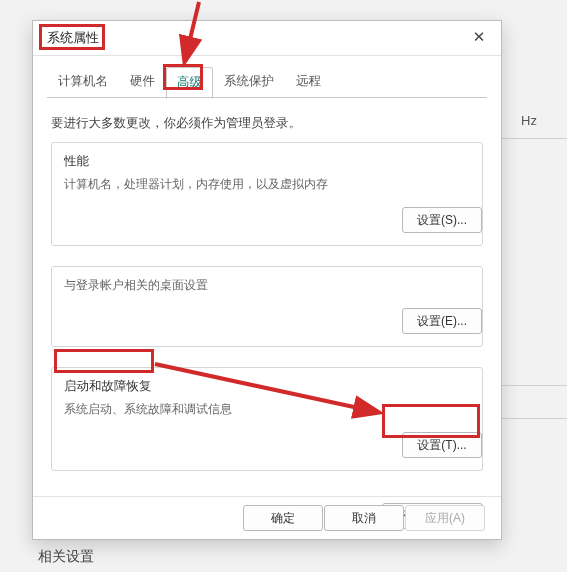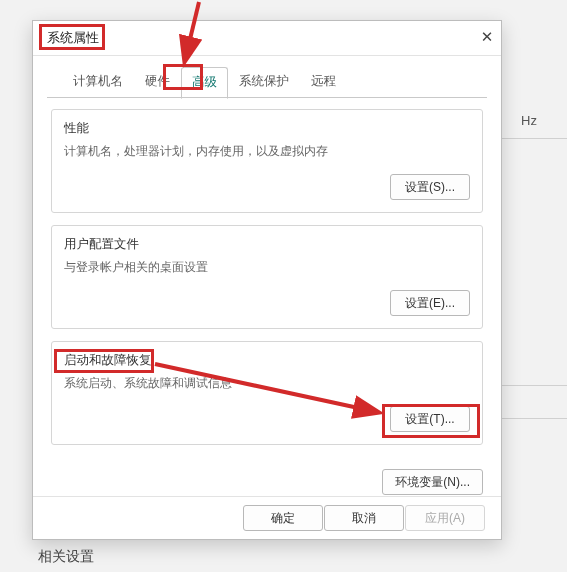--- a/index.html
+++ b/index.html
@@ -58,41 +58,41 @@
     border: 1px solid #bcbcbc;
     box-shadow: 0 6px 18px rgba(0,0,0,.18);
     box-sizing: border-box;
   }
 
   .titlebar {
     display: flex;
     align-items: center;
     justify-content: space-between;
     height: 34px;
-    padding: 0 4px 0 14px;
+    padding: 0 12px 0 14px;
     border-bottom: 1px solid #e3e3e3;
   }
   .titlebar .title {
     font-size: 13px;
     color: #222;
   }
   .close {
     width: 20px;
     height: 20px;
     line-height: 18px;
     text-align: center;
     color: #444;
     font-size: 15px;
     cursor: pointer;
   }
 
   .tabs {
     display: flex;
     gap: 0;
-    padding: 10px 14px 0 29px;
+    padding: 10px 14px 0 14px;
     font-size: 12.5px;
     color: #555;
   }
   .tab {
     padding: 6px 10px 7px 10px;
     border: 1px solid transparent;
     border-bottom: none;
     cursor: pointer;
   }
   .tab.active {
@@ -117,22 +117,22 @@
 
   .notice {
     font-size: 12.5px;
     color: #444;
     margin: 6px 0 10px 0;
   }
 
   .group {
     border: 1px solid #d6d6d6;
     border-radius: 3px;
-    padding: 10px 12px 12px 12px;
-    margin-bottom: 12px;
+    padding: 10px 0 12px 12px;
+    margin-bottom: 20px;
   }
   .group-title {
     font-size: 12.5px;
     color: #333;
     margin-bottom: 6px;
   }
   .group-desc {
     font-size: 12px;
     color: #666;
     margin-bottom: 14px;
@@ -220,31 +220,31 @@
   <div class="tabs">
     <div class="tab">计算机名</div>
     <div class="tab">硬件</div>
     <div class="tab active">高级</div>
     <div class="tab">系统保护</div>
     <div class="tab">远程</div>
   </div>
   <div class="tab-sep"></div>
 
   <div class="content">
+    <div class="notice">要进行大多数更改，你必须作为管理员登录。</div>
 
     <div class="group">
       <div class="group-title">性能</div>
       <div class="group-desc">计算机名，处理器计划，内存使用，以及虚拟内存</div>
       <div class="group-actions">
         <button class="btn">设置(S)...</button>
       </div>
     </div>
 
     <div class="group">
-      <div class="group-title">用户配置文件</div>
       <div class="group-desc">与登录帐户相关的桌面设置</div>
       <div class="group-actions">
         <button class="btn">设置(E)...</button>
       </div>
     </div>
 
     <div class="group">
       <div class="group-title">启动和故障恢复</div>
       <div class="group-desc">系统启动、系统故障和调试信息</div>
       <div class="group-actions">

